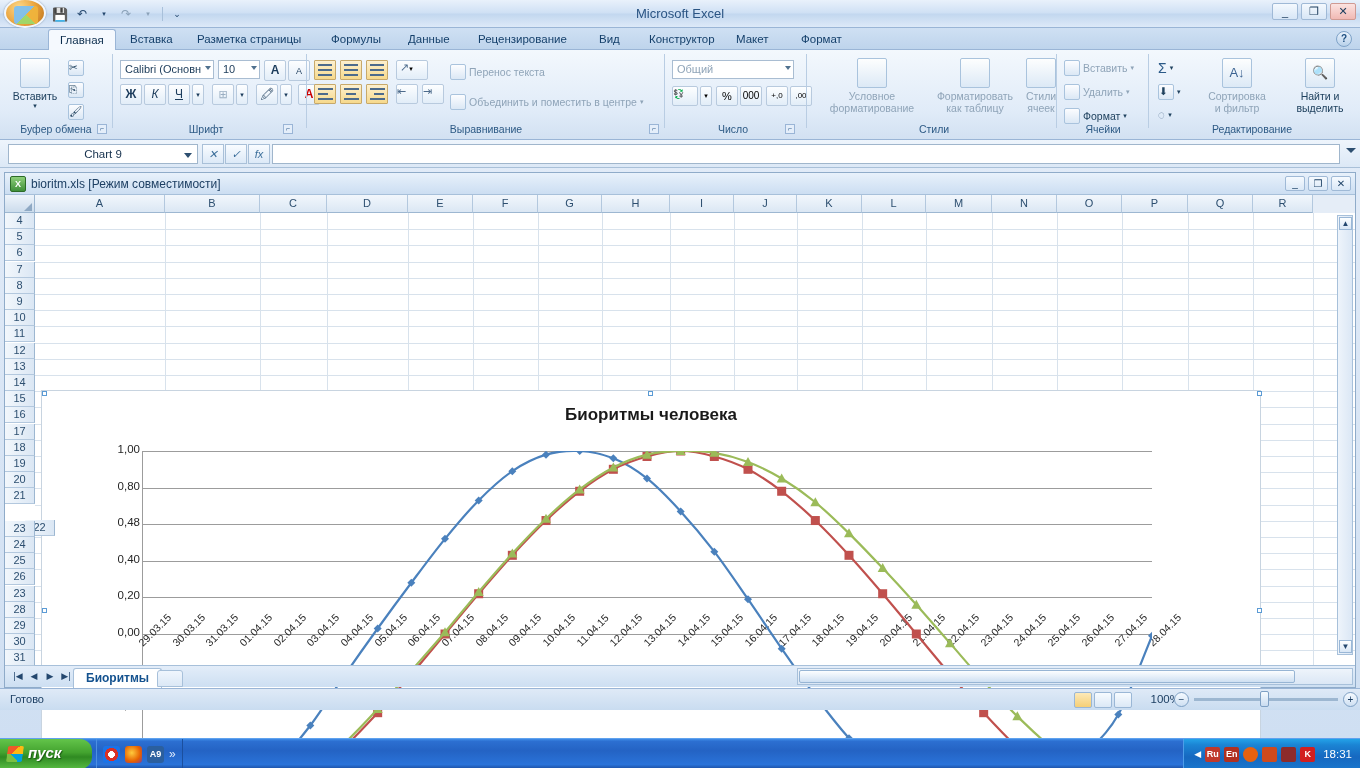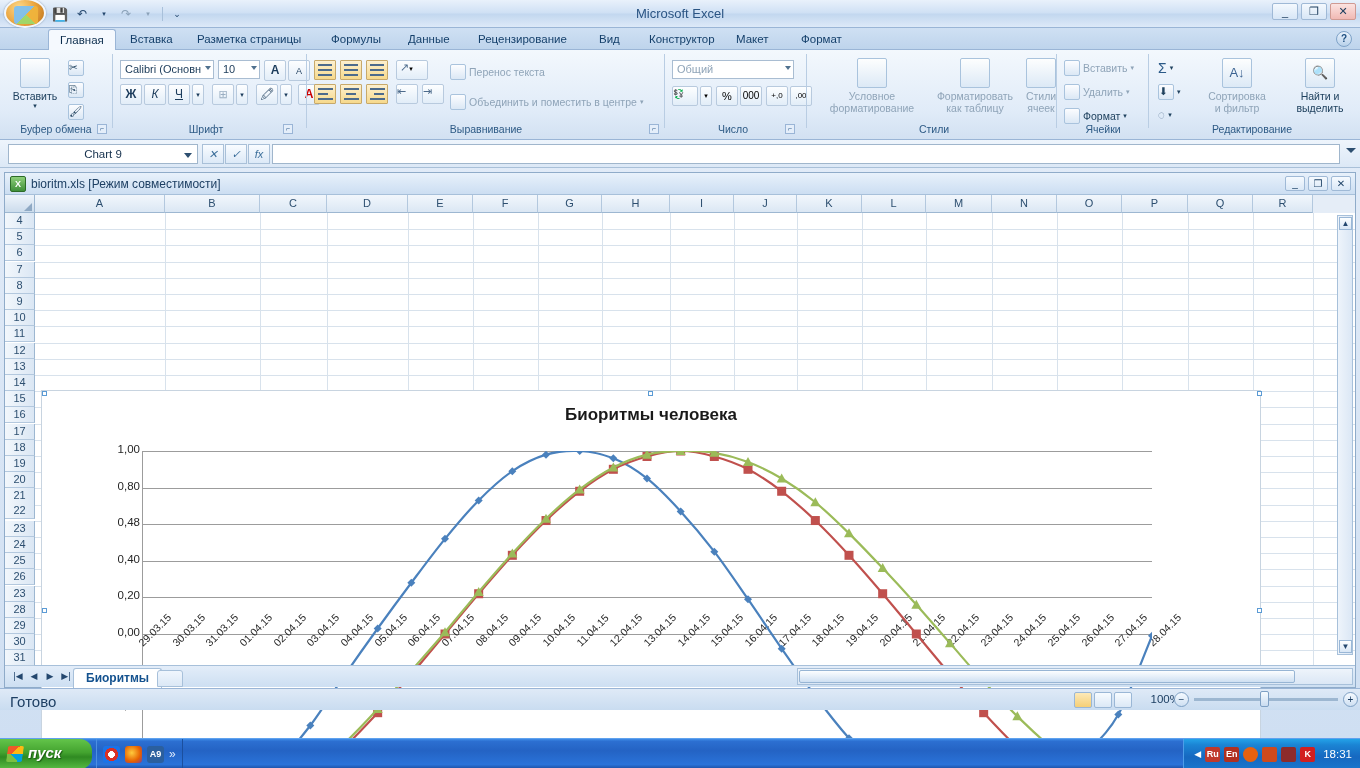--- a/index.html
+++ b/index.html
@@ -163,21 +163,21 @@
   #hthumb { position:absolute; left:1px; top:1px; width:496px; height:13px;
     background:linear-gradient(180deg,#fcfeff,#cfe0f2); border:1px solid #97b5d4; border-radius:2px;}
   #vscroll { position:absolute; right:2px; top:42px; width:16px; height:440px;
     background:linear-gradient(90deg,#eef4fb,#dbe7f5); border:1px solid #a7c0da;}
   .vs-arrow { position:absolute; left:1px; width:13px;height:13px; text-align:center; line-height:12px;
     font-size:8px; color:#24476e; background:linear-gradient(180deg,#fcfeff,#d8e6f5); border:1px solid #9ab7d6;}
 
   
   #status { position:absolute; left:0; top:688px; width:1360px; height:22px;
     background:linear-gradient(180deg,#dfeaf7,#c9dcf0); border-top:1px solid #9ab5d6;}
-  #status-text { position:absolute; left:10px; top:4px; font-size:15px; color:#1d3f63;}
+  #status-text { position:absolute; left:10px; top:4px; font-size:11px; color:#1d3f63;}
   #view-btns { position:absolute; right:228px; top:3px; display:flex; gap:2px;}
   .vb { width:18px;height:16px; border:1px solid #9ab7d6; border-radius:2px;}
   .vb.on { background:linear-gradient(180deg,#fde9b8,#f5cf76); }
   .vb.off { background:linear-gradient(180deg,#f7fbff,#dbe8f6); }
   #zoom-pct { position:absolute; right:180px; top:4px; font-size:11.5px; color:#1d3f63;}
   #zoom-slider { position:absolute; right:22px; top:9px; width:144px; height:3px; background:#9db7d1;}
   .zbtn { position:absolute; top:-6px; width:15px;height:15px; border-radius:50%;
     border:1px solid #7ea0c4; background:linear-gradient(180deg,#f5faff,#cfe0f2); font-size:10px;
     text-align:center; line-height:13px; color:#1d3f63;}
   #zthumb { position:absolute; left:66px; top:-7px; width:9px; height:16px;
@@ -714,21 +714,21 @@
       <div class="rowcell" style="top: 169.6px;">12</div>
       <div class="rowcell" style="top: 185.8px;">13</div>
       <div class="rowcell" style="top: 202px;">14</div>
       <div class="rowcell" style="top: 218.2px;">15</div>
       <div class="rowcell" style="top: 234.4px;">16</div>
       <div class="rowcell" style="top: 250.6px;">17</div>
       <div class="rowcell" style="top: 266.8px;">18</div>
       <div class="rowcell" style="top: 283px;">19</div>
       <div class="rowcell" style="top: 299.2px;">20</div>
       <div class="rowcell" style="top: 315.4px;">21</div>
-      <div class="rowcell" style="top: 330px;">22</div>
+      <div class="rowcell" style="top: 347px; margin-left: 20px;">22</div>
       <div class="rowcell" style="top: 347.8px;">23</div>
       <div class="rowcell" style="top: 364px;">24</div>
       <div class="rowcell" style="top: 380.2px;">25</div>
       <div class="rowcell" style="top: 396.4px;">26</div>
       <div class="rowcell" style="top: 412.6px;">23</div>
       <div class="rowcell" style="top: 428.8px;">28</div>
       <div class="rowcell" style="top: 445px;">29</div>
       <div class="rowcell" style="top: 461.2px;">30</div>
       <div class="rowcell" style="top: 477.4px;">31</div>
     </div>

